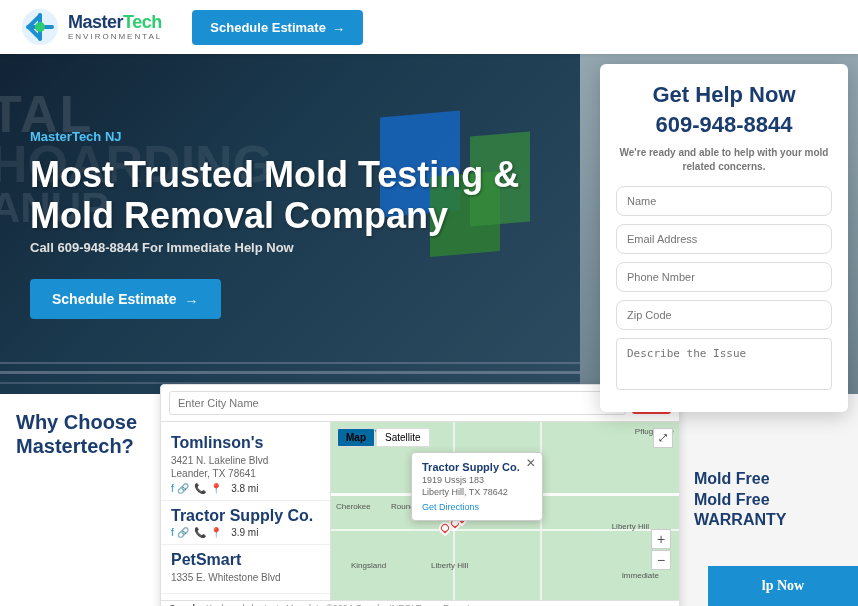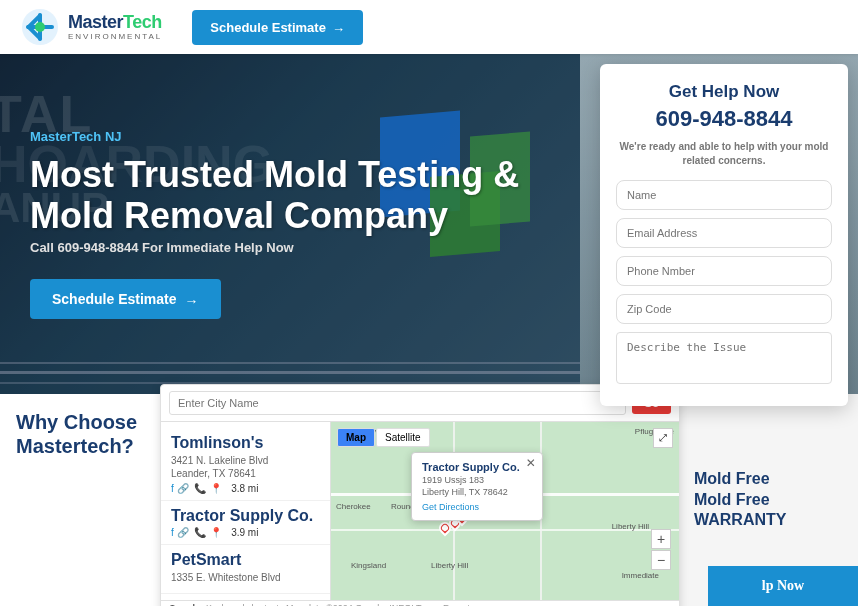--- a/index.html
+++ b/index.html
@@ -244,21 +244,21 @@
       top: 64px;
       right: 10px;
       width: 248px;
       background: #fff;
       border-radius: 6px;
       box-shadow: 0 4px 20px rgba(0,0,0,0.2);
       z-index: 50;
       padding: 18px 16px;
     }
     .form-panel-title {
-      font-size: 17px;
+      font-size: 22px;
       font-weight: 700;
       color: #1a3c6e;
       text-align: center;
       margin-bottom: 4px;
     }
     .form-panel-phone {
       font-size: 22px;
       font-weight: 900;
       color: #1a3c6e;
       text-align: center;
@@ -398,21 +398,21 @@
       z-index: 5;
     }
     .map-tab {
       background: #fff;
       border: 1px solid #ddd;
       padding: 3px 8px;
       font-size: 10px;
       cursor: pointer;
       border-radius: 2px;
     }
-    .map-tab.active { background: #3b82f6; font-weight: 600; }
+    .map-tab.active { background: #0369a1; font-weight: 600; }
     
     .map-popup {
       position: absolute;
       top: 30px;
       left: 80px;
       background: #fff;
       border: 1px solid #ccc;
       border-radius: 4px;
       padding: 8px 10px;
       font-size: 10px;

